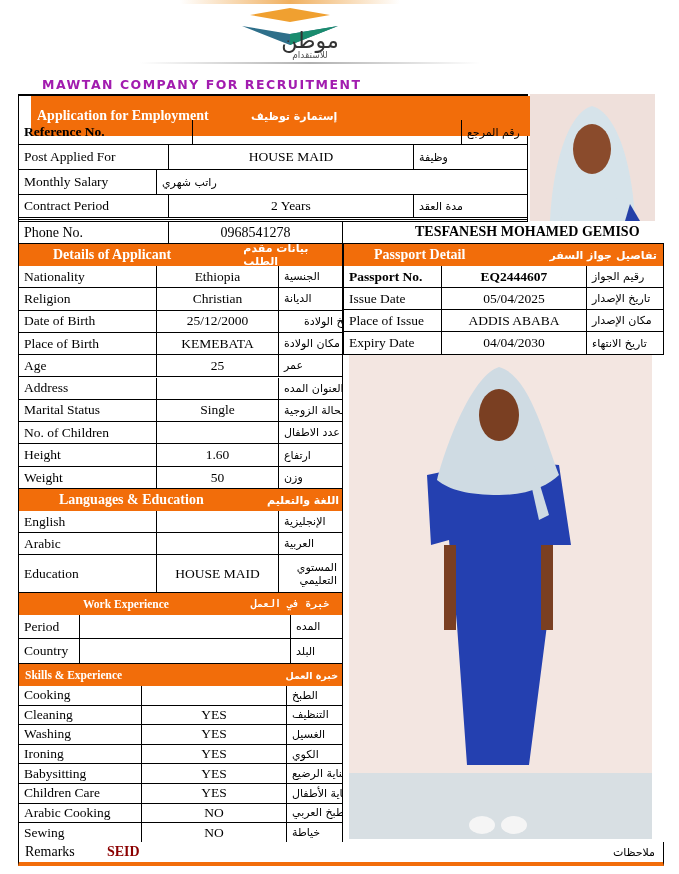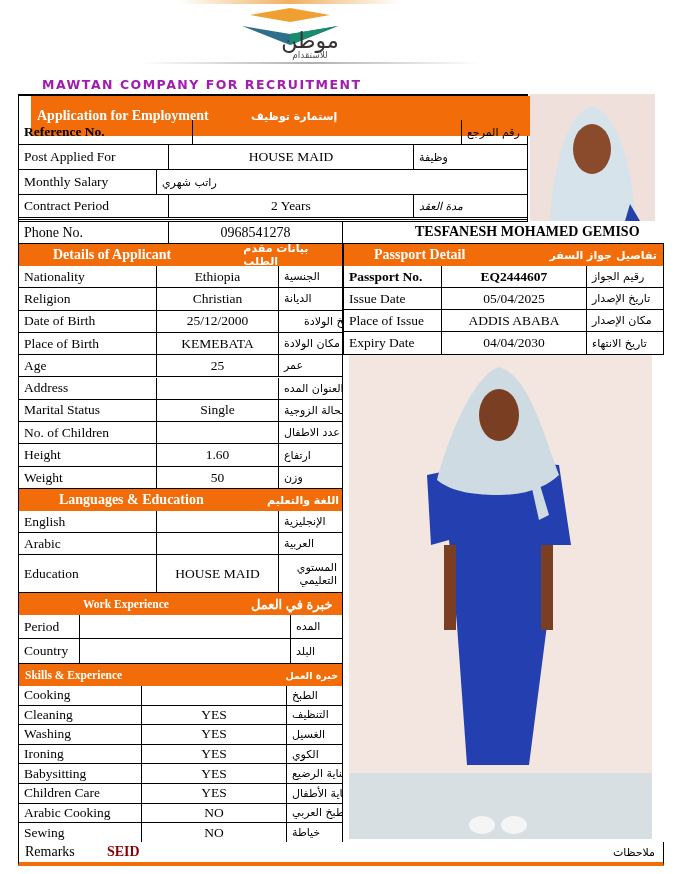--- a/index.html
+++ b/index.html
@@ -49,21 +49,21 @@
     <div class="cell c bl" style="width:245px;">HOUSE MAID</div>
     <div class="cell r bl" style="flex:1;">وظيفة</div>
   </div>
   <div class="row" style="top:74px;height:25px;">
     <div class="cell" style="width:137px;">Monthly Salary</div>
     <div class="cell r bl" style="flex:1;">راتب شهري</div>
   </div>
   <div class="row" style="top:99px;height:25px;border-bottom:3px double #000;">
     <div class="cell" style="width:137px;">Contract Period</div>
     <div class="cell c bl" style="width:245px;">2 Years</div>
-    <div class="cell r bl" style="flex:1;font-style:italic;">مدة العقد</div>
+    <div class="cell r bl" style="flex:1;">مدة العقد</div>
   </div>
 </div>
 
 <div class="photo" style="left:530px;top:94px;width:125px;height:127px;">
   <svg width="125" height="127">
     <rect width="125" height="127" fill="#efe0db"></rect>
     <path d="M20,127 C22,80 35,20 62,12 C90,20 103,80 105,127 Z" fill="#d6e3ea"></path>
     <ellipse cx="62" cy="55" rx="19" ry="25" fill="#8a4b2c"></ellipse>
     <path d="M40,100 C50,90 75,90 85,100 L95,127 L30,127 Z" fill="#d6e3ea"></path>
     <path d="M100,110 L110,127 L95,127 Z" fill="#2540a8"></path>
@@ -153,21 +153,21 @@
   <div class="row" style="top:66px;height:37px;border-bottom:none;">
     <div class="cell" style="width:125px;">Education</div>
     <div class="cell c bl" style="width:122px;">HOUSE MAID</div>
     <div class="cell r bl" style="flex:1;white-space:normal;line-height:13px;text-align:right;">المستوي التعليمي</div>
   </div>
 </div>
 
 <div class="box" style="left:18px;top:592px;width:325px;height:72px;">
   <div class="hdr orange" style="left:0;top:0;width:323px;font-size:11.5px;">
     <span style="margin-left:64px;width:168px;">Work Experience</span>
-    <span style="font-family:Liberation Sans, sans-serif;font-size:13px;">خبرة في العمل</span>
+    <span style="font-family:Liberation Mono, monospace;font-size:10px;">خبرة في العمل</span>
   </div>
   <div class="row" style="top:22px;height:24px;">
     <div class="cell" style="width:60px;">Period</div>
     <div class="cell bl" style="width:211px;"></div>
     <div class="cell r bl" style="flex:1;">المده</div>
   </div>
   <div class="row" style="top:46px;height:24px;border-bottom:none;">
     <div class="cell" style="width:60px;">Country</div>
     <div class="cell bl" style="width:211px;"></div>
     <div class="cell r bl" style="flex:1;">البلد</div>

